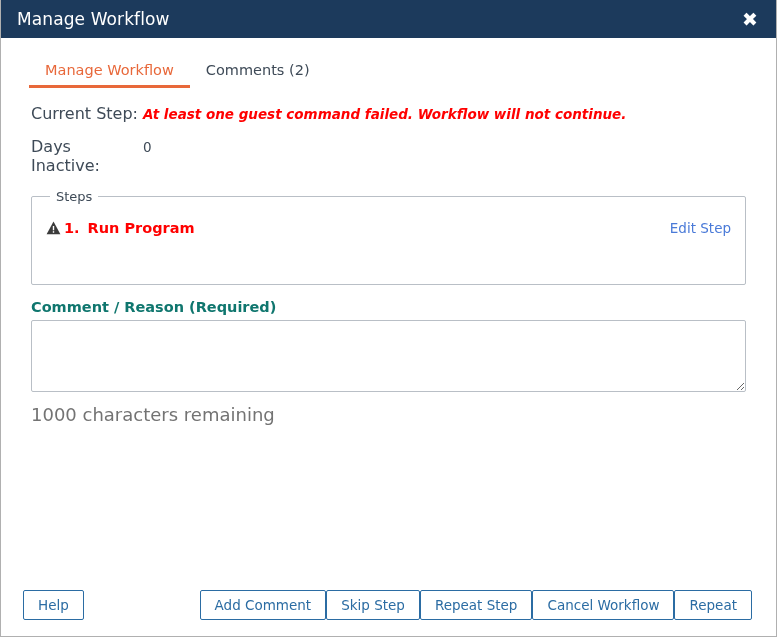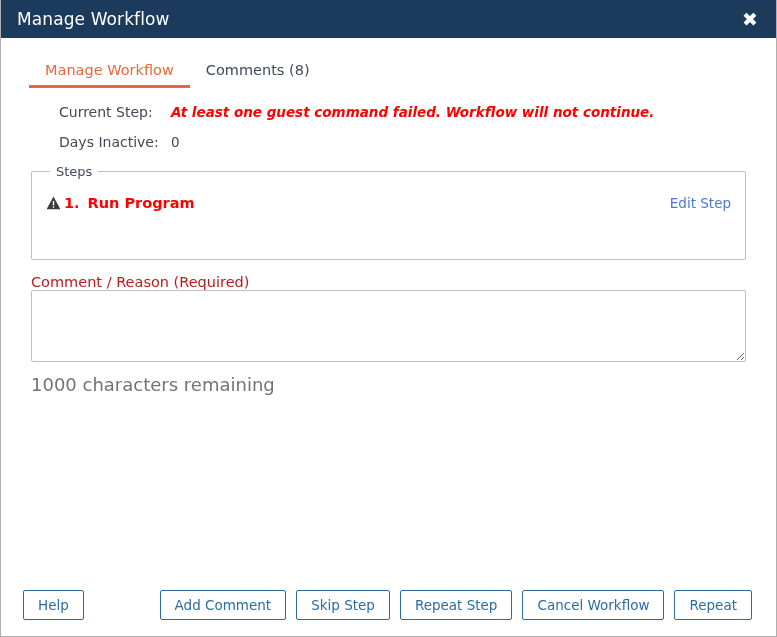--- a/index.html
+++ b/index.html
@@ -82,25 +82,24 @@
   
   .info-block {
     padding: 16px 0 0 30px;
   }
   .info-row {
     display: flex;
     align-items: baseline;
     margin-bottom: 14px;
   }
   .info-label {
-    font-size: 14px;
+    font-size: 16px;
     color: #3e4a57;
     width: 112px;
     flex: 0 0 auto;
-    margin-left: 28px;
   }
   .info-value-error {
     font-size: 13.5px;
     color: #ff0000;
     font-weight: bold;
     font-style: italic;
   }
   .info-value {
     font-size: 13.5px;
     color: #3e4a57;
@@ -160,22 +159,23 @@
     cursor: pointer;
     white-space: nowrap;
   }
 
   
   .comment-block {
     margin: 14px 30px 0 30px;
   }
   .comment-label {
     font-size: 14.5px;
-    font-weight: normal;
-    color: #b91c1c;
+    font-weight: bold;
+    color: #0f766e;
+    margin-bottom: 5px;
   }
   .comment-textarea {
     width: 100%;
     height: 72px;
     box-sizing: border-box;
     border: 1px solid #b9bfc6;
     border-radius: 2px;
     resize: both;
     font-family: "DejaVu Sans", "Liberation Sans", sans-serif;
     font-size: 13px;
@@ -195,21 +195,20 @@
     left: 0;
     right: 0;
     bottom: 16px;
     display: flex;
     padding: 0 24px 0 22px;
     box-sizing: border-box;
   }
   .footer-right {
     margin-left: auto;
     display: flex;
-    gap: 10px;
     padding-left: 40px;
   }
   .btn {
     background: #ffffff;
     border: 1px solid #2b6ca3;
     color: #2b6ca3;
     font-family: "DejaVu Sans", "Liberation Sans", sans-serif;
     font-size: 13.5px;
     padding: 6px 14px;
     border-radius: 2px;
@@ -225,21 +224,21 @@
 
   <div class="titlebar">
     <div class="titlebar-title">Manage Workflow</div>
     <div class="close-btn">✖</div>
   </div>
 
   <div class="body-area">
 
     <div class="tabs">
       <div class="tab active">Manage Workflow</div>
-      <div class="tab">Comments (8)</div>
+      <div class="tab">Comments (2)</div>
     </div>
 
     <div class="info-block">
       <div class="info-row">
         <div class="info-label">Current Step:</div>
         <div class="info-value-error">At least one guest command failed. Workflow will not continue.</div>
       </div>
       <div class="info-row">
         <div class="info-label">Days Inactive:</div>
         <div class="info-value">0</div>

